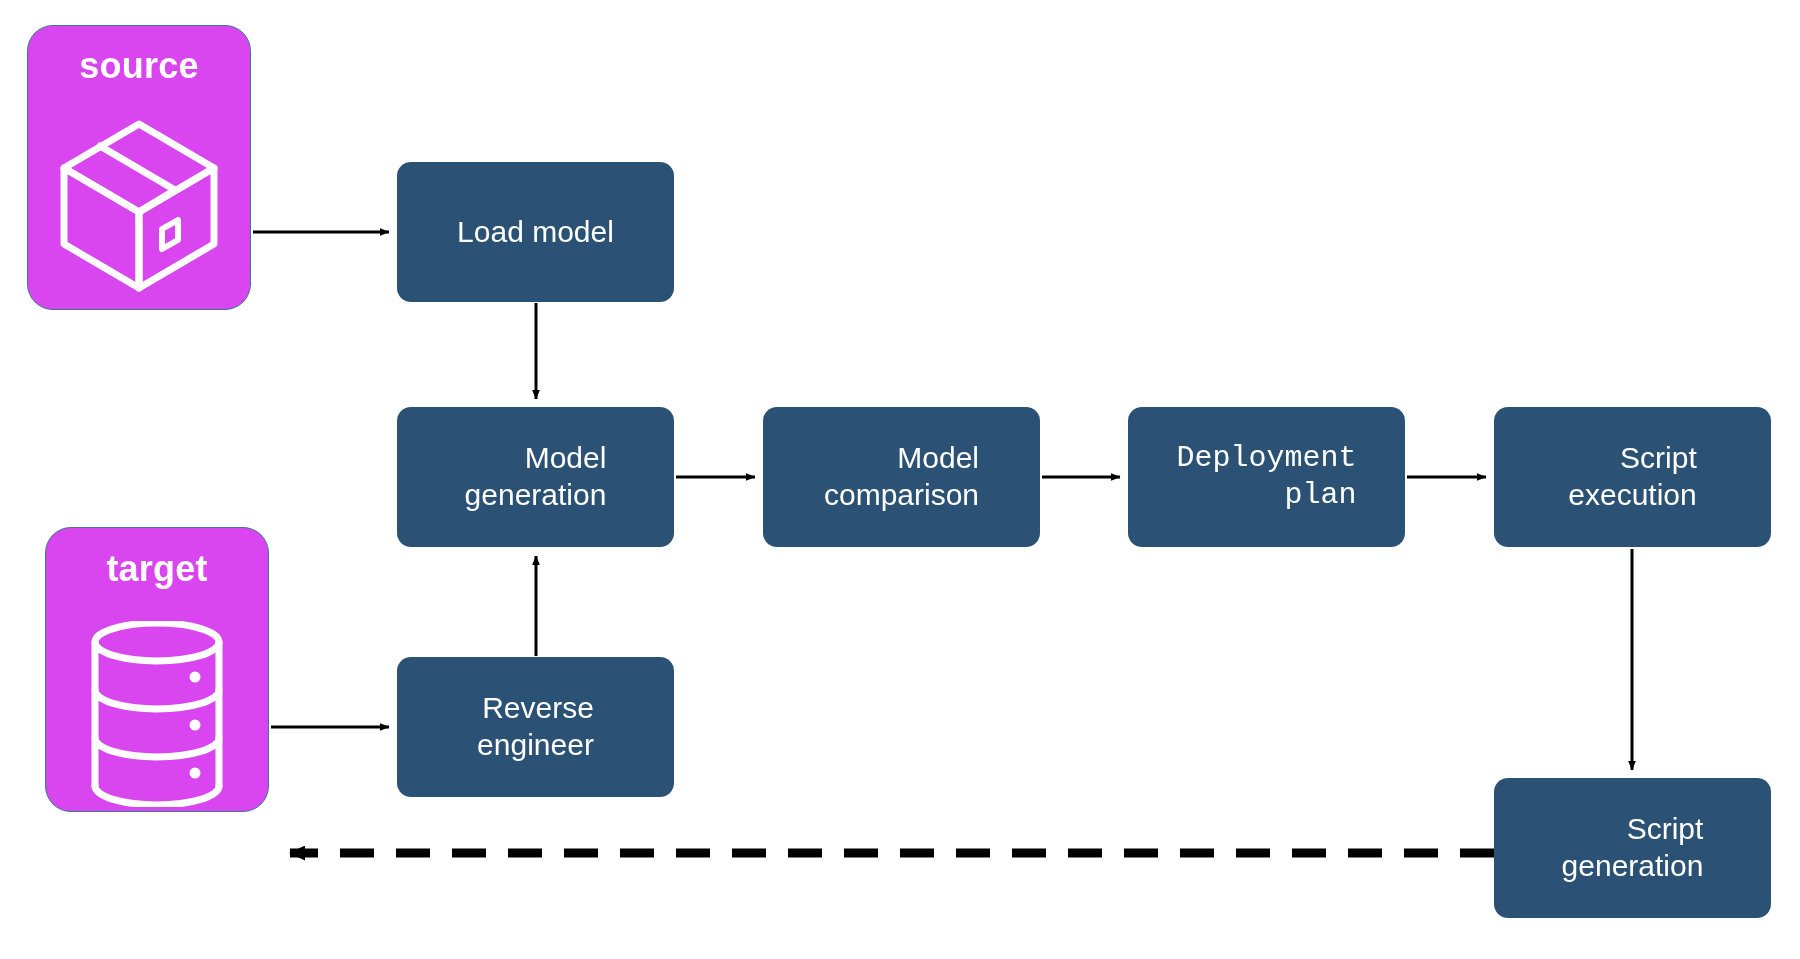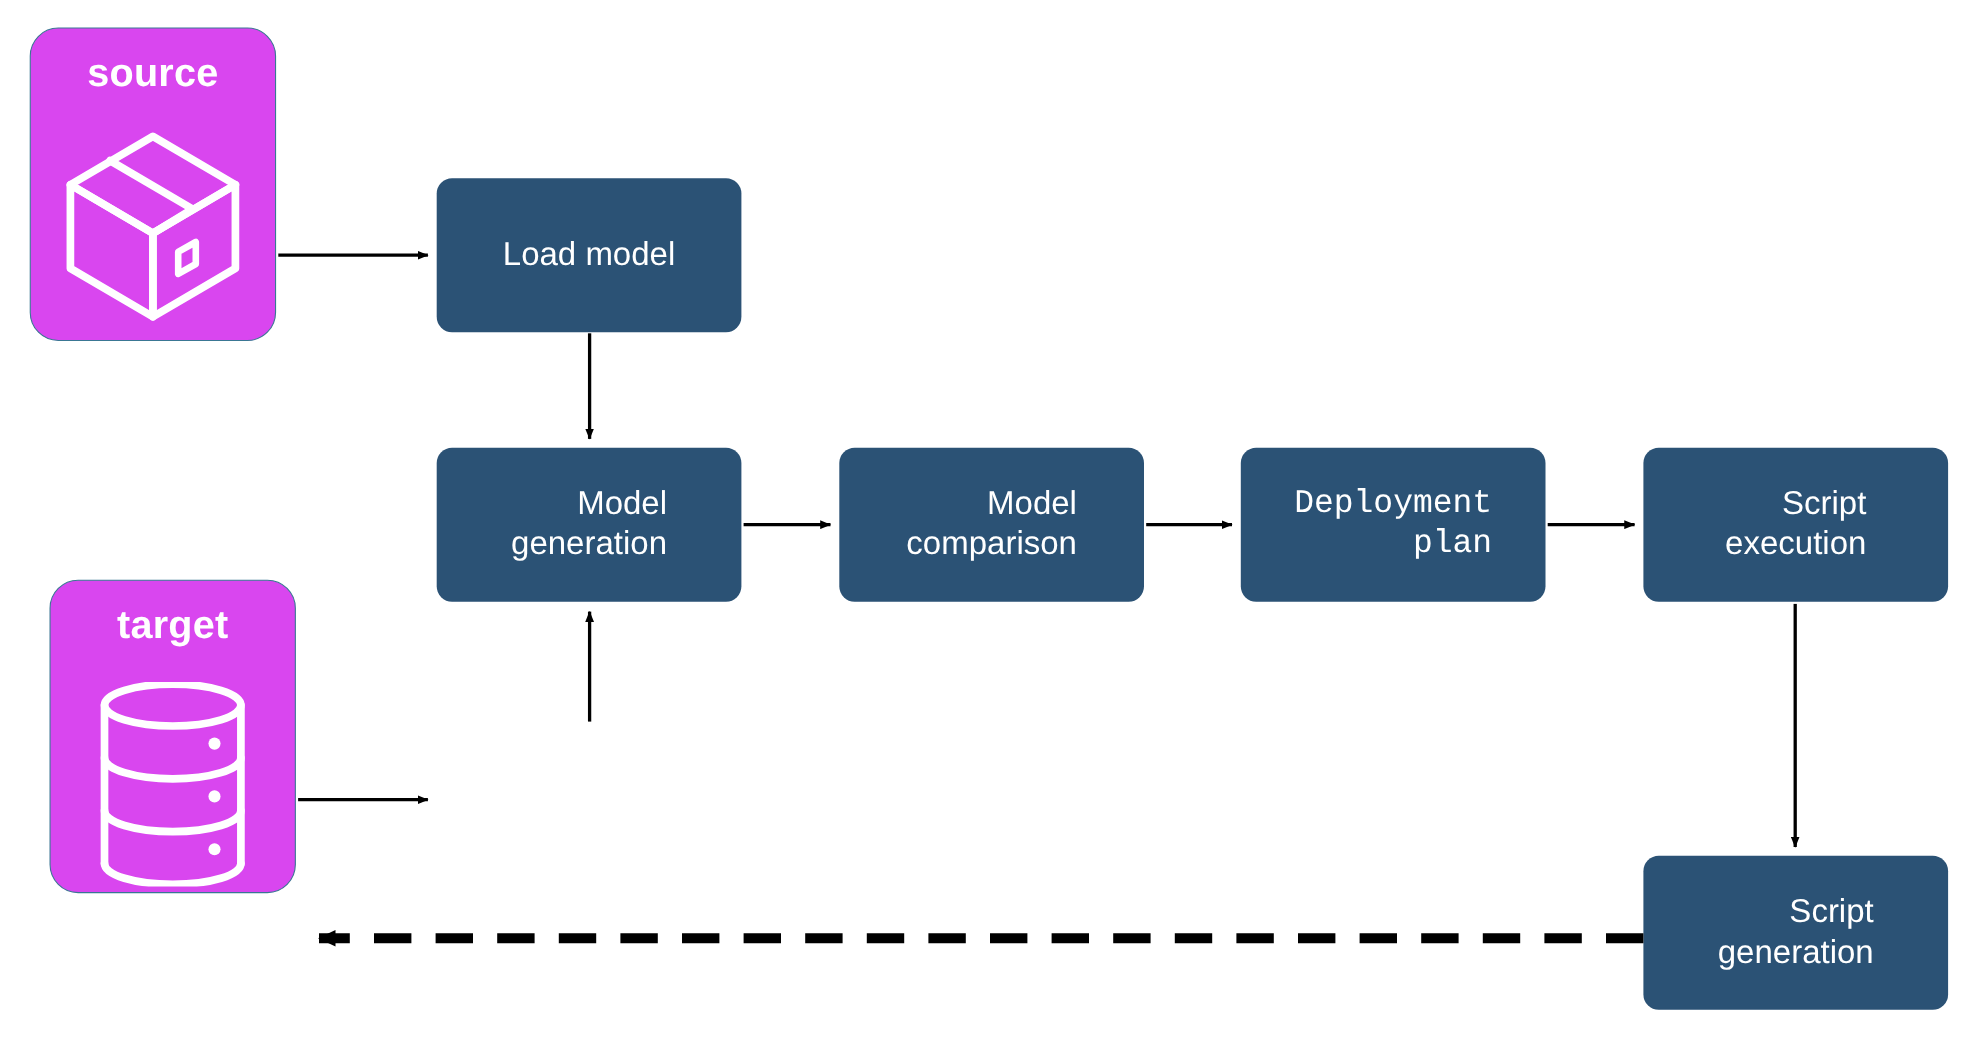--- a/index.html
+++ b/index.html
@@ -151,20 +151,26 @@
     </div>
   </div>
 
   <div class="proc-box" style="left:1494px; top:778px; width:277px; height:140px;">
     <div>
       <span>Script</span>
       <span>generation</span>
     </div>
   </div>
 
+  <div class="proc-box" style="left:397px; top:657px; width:277px; height:140px;">
+    <div>
+      <span>Reverse</span>
+      <span>engineer</span>
+    </div>
+  </div>
 
   <svg id="connectors" viewBox="0 0 1800 959">
     <defs>
       <marker id="arrowhead" markerWidth="10" markerHeight="8" refX="9.4" refY="4" orient="auto" markerUnits="userSpaceOnUse">
         <path d="M0,0 L10,4 L0,8 z" fill="#000000"></path>
       </marker>
       <marker id="arrowhead-big" markerWidth="16" markerHeight="15" refX="15" refY="7.5" orient="auto" markerUnits="userSpaceOnUse">
         <path d="M0,0 L16,7.5 L0,15 z" fill="#000000"></path>
       </marker>
     </defs>

